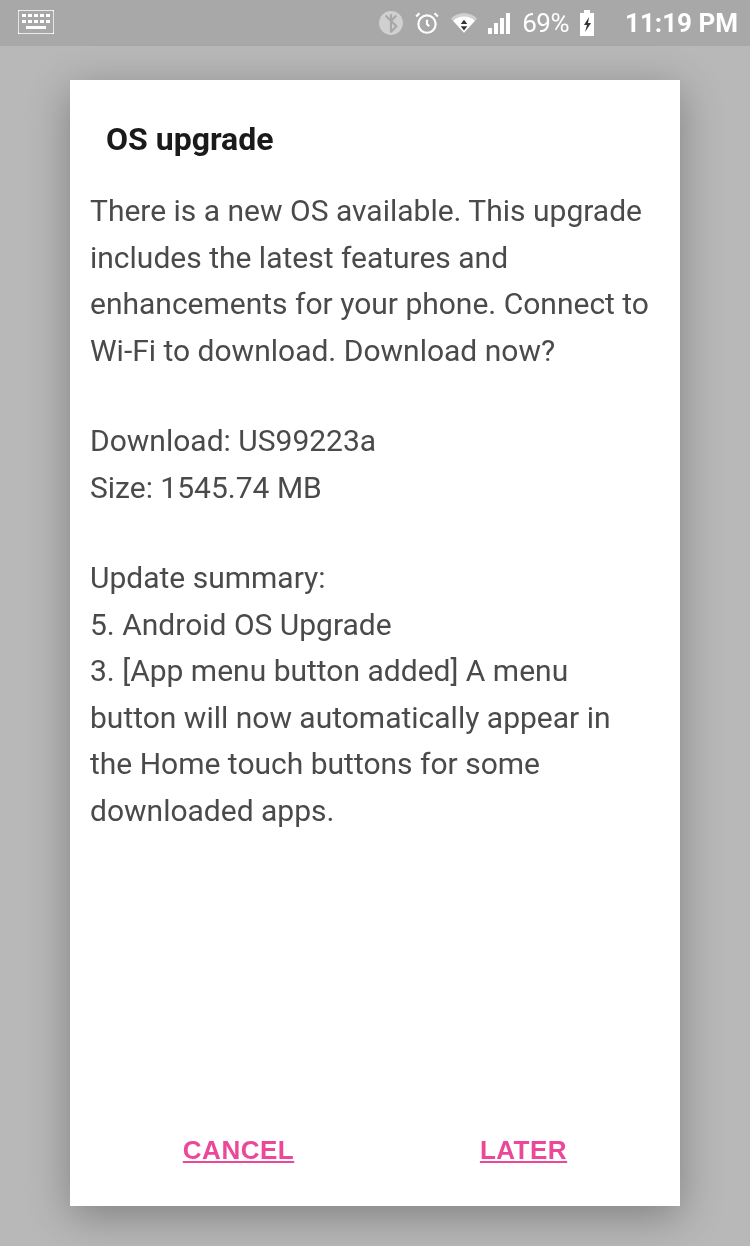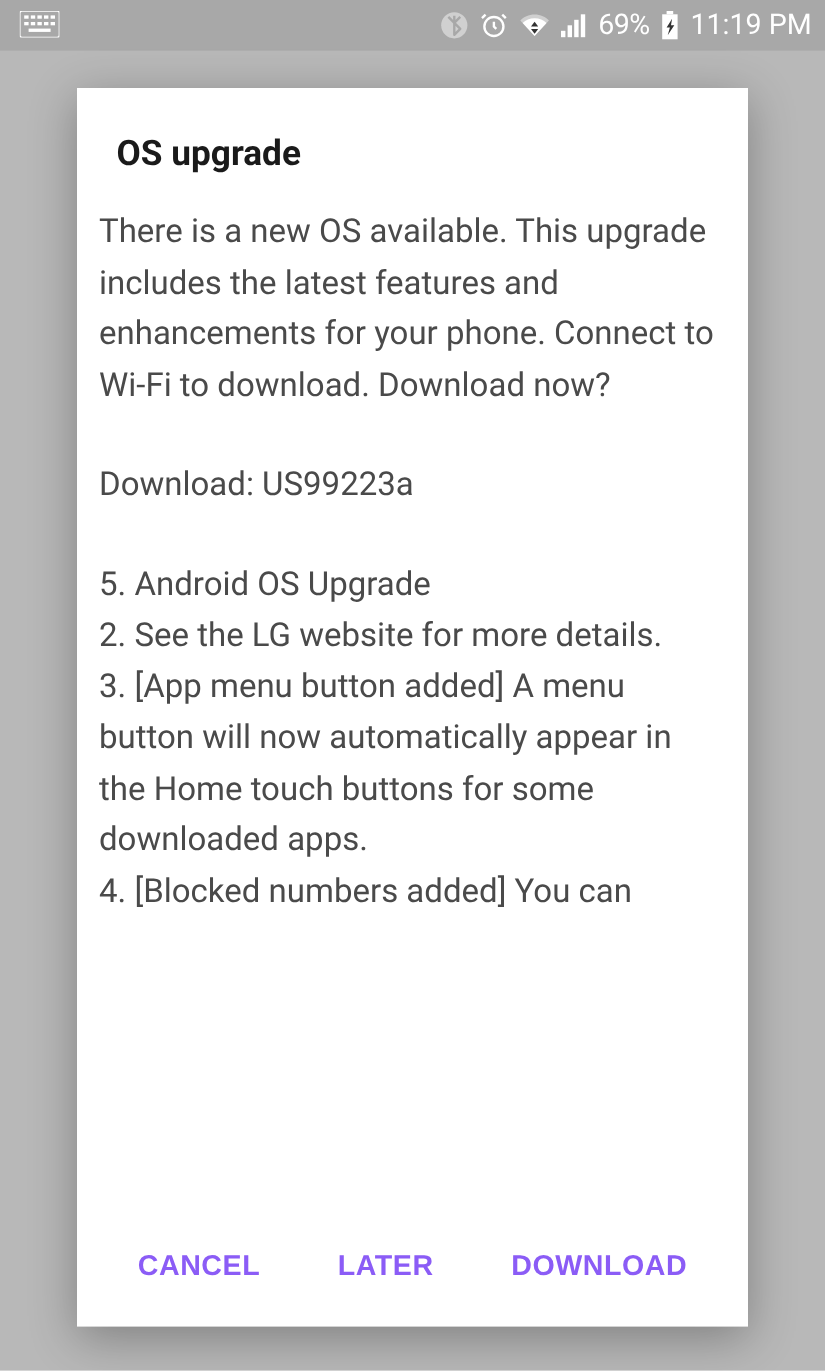--- a/index.html
+++ b/index.html
@@ -59,27 +59,28 @@
     .dialog-actions {
       display: flex;
       justify-content: space-around;
       padding: 28px 20px 10px;
     }
     .action-btn {
       background: none;
       border: none;
       font-size: 26px;
       font-weight: 700;
-      color: #8b5cf6;
+      color: #ec4899;
       letter-spacing: 0.5px;
       cursor: pointer;
       padding: 10px 14px;
+      text-decoration: underline;
     }
     .battery-text { font-size: 26px; letter-spacing: -0.5px; }
-    .time-text { font-size: 26px; margin-left: 1px; }
+    .time-text { font-size: 26px; margin-left: 20px; font-weight: bold; }
   </style>
 </head>
 <body>
 
 <div class="status-bar">
   <span class="status-left icon-box">
     <svg class="keyboard-svg" viewBox="0 0 36 24">
       <rect x="0" y="0" width="36" height="24" rx="2" fill="none" stroke="#fff" stroke-width="1.4"></rect>
       <g fill="#fff">
         <rect x="4" y="4" width="4" height="3"></rect>
@@ -135,26 +136,25 @@
   </span>
   <span class="time-text">11:19 PM</span>
 </div>
 
 <div class="dialog">
   <div class="dialog-title">OS upgrade</div>
   <div class="dialog-body">
     <div class="para">There is a new OS available. This upgrade includes the latest features and enhancements for your phone. Connect to Wi-Fi to download. Download now?</div>
     <div class="para">
       <div>Download: US99223a</div>
+      <div>Size: 1545.74 MB</div>
     </div>
     <div>
+      <div>Update summary:</div>
       <div>5. Android OS Upgrade</div>
-      <div>2. See the LG website for more details.</div>
       <div>3. [App menu button added] A menu button will now automatically appear in the Home touch buttons for some downloaded apps.</div>
-      <div>4. [Blocked numbers added] You can</div>
     </div>
   </div>
   <div class="dialog-actions">
     <button class="action-btn">CANCEL</button>
     <button class="action-btn">LATER</button>
-    <button class="action-btn">DOWNLOAD</button>
   </div>
 </div>
 
 </body></html>

